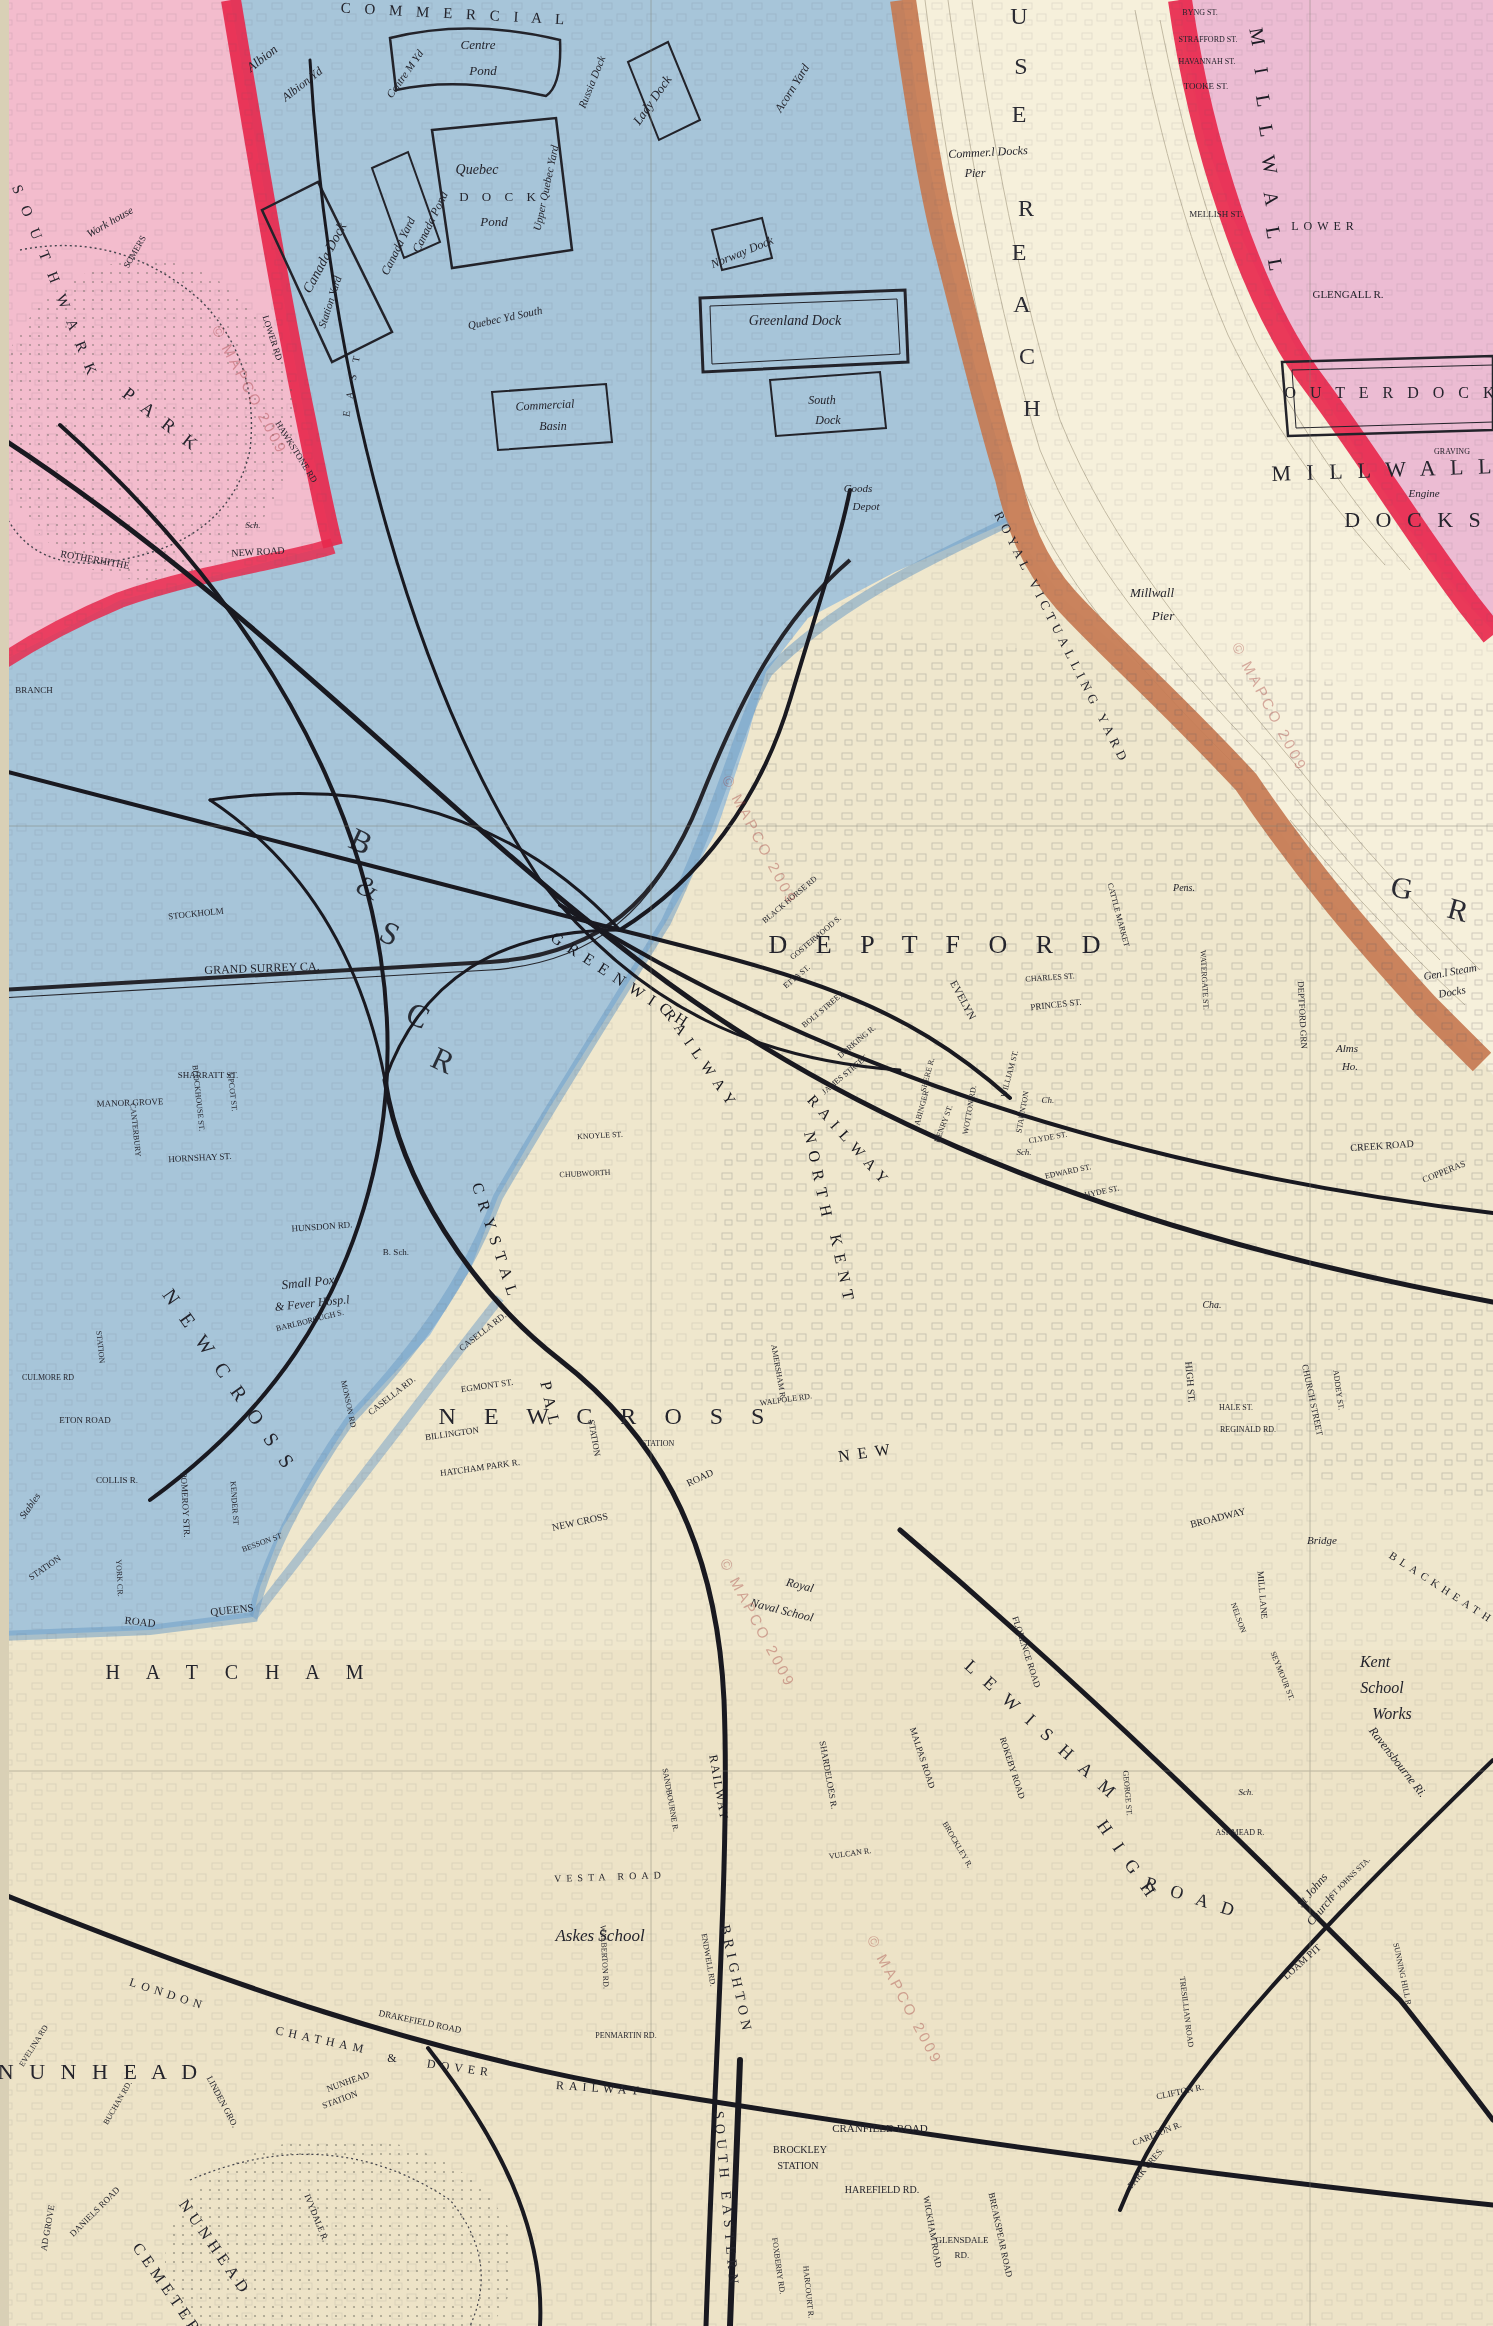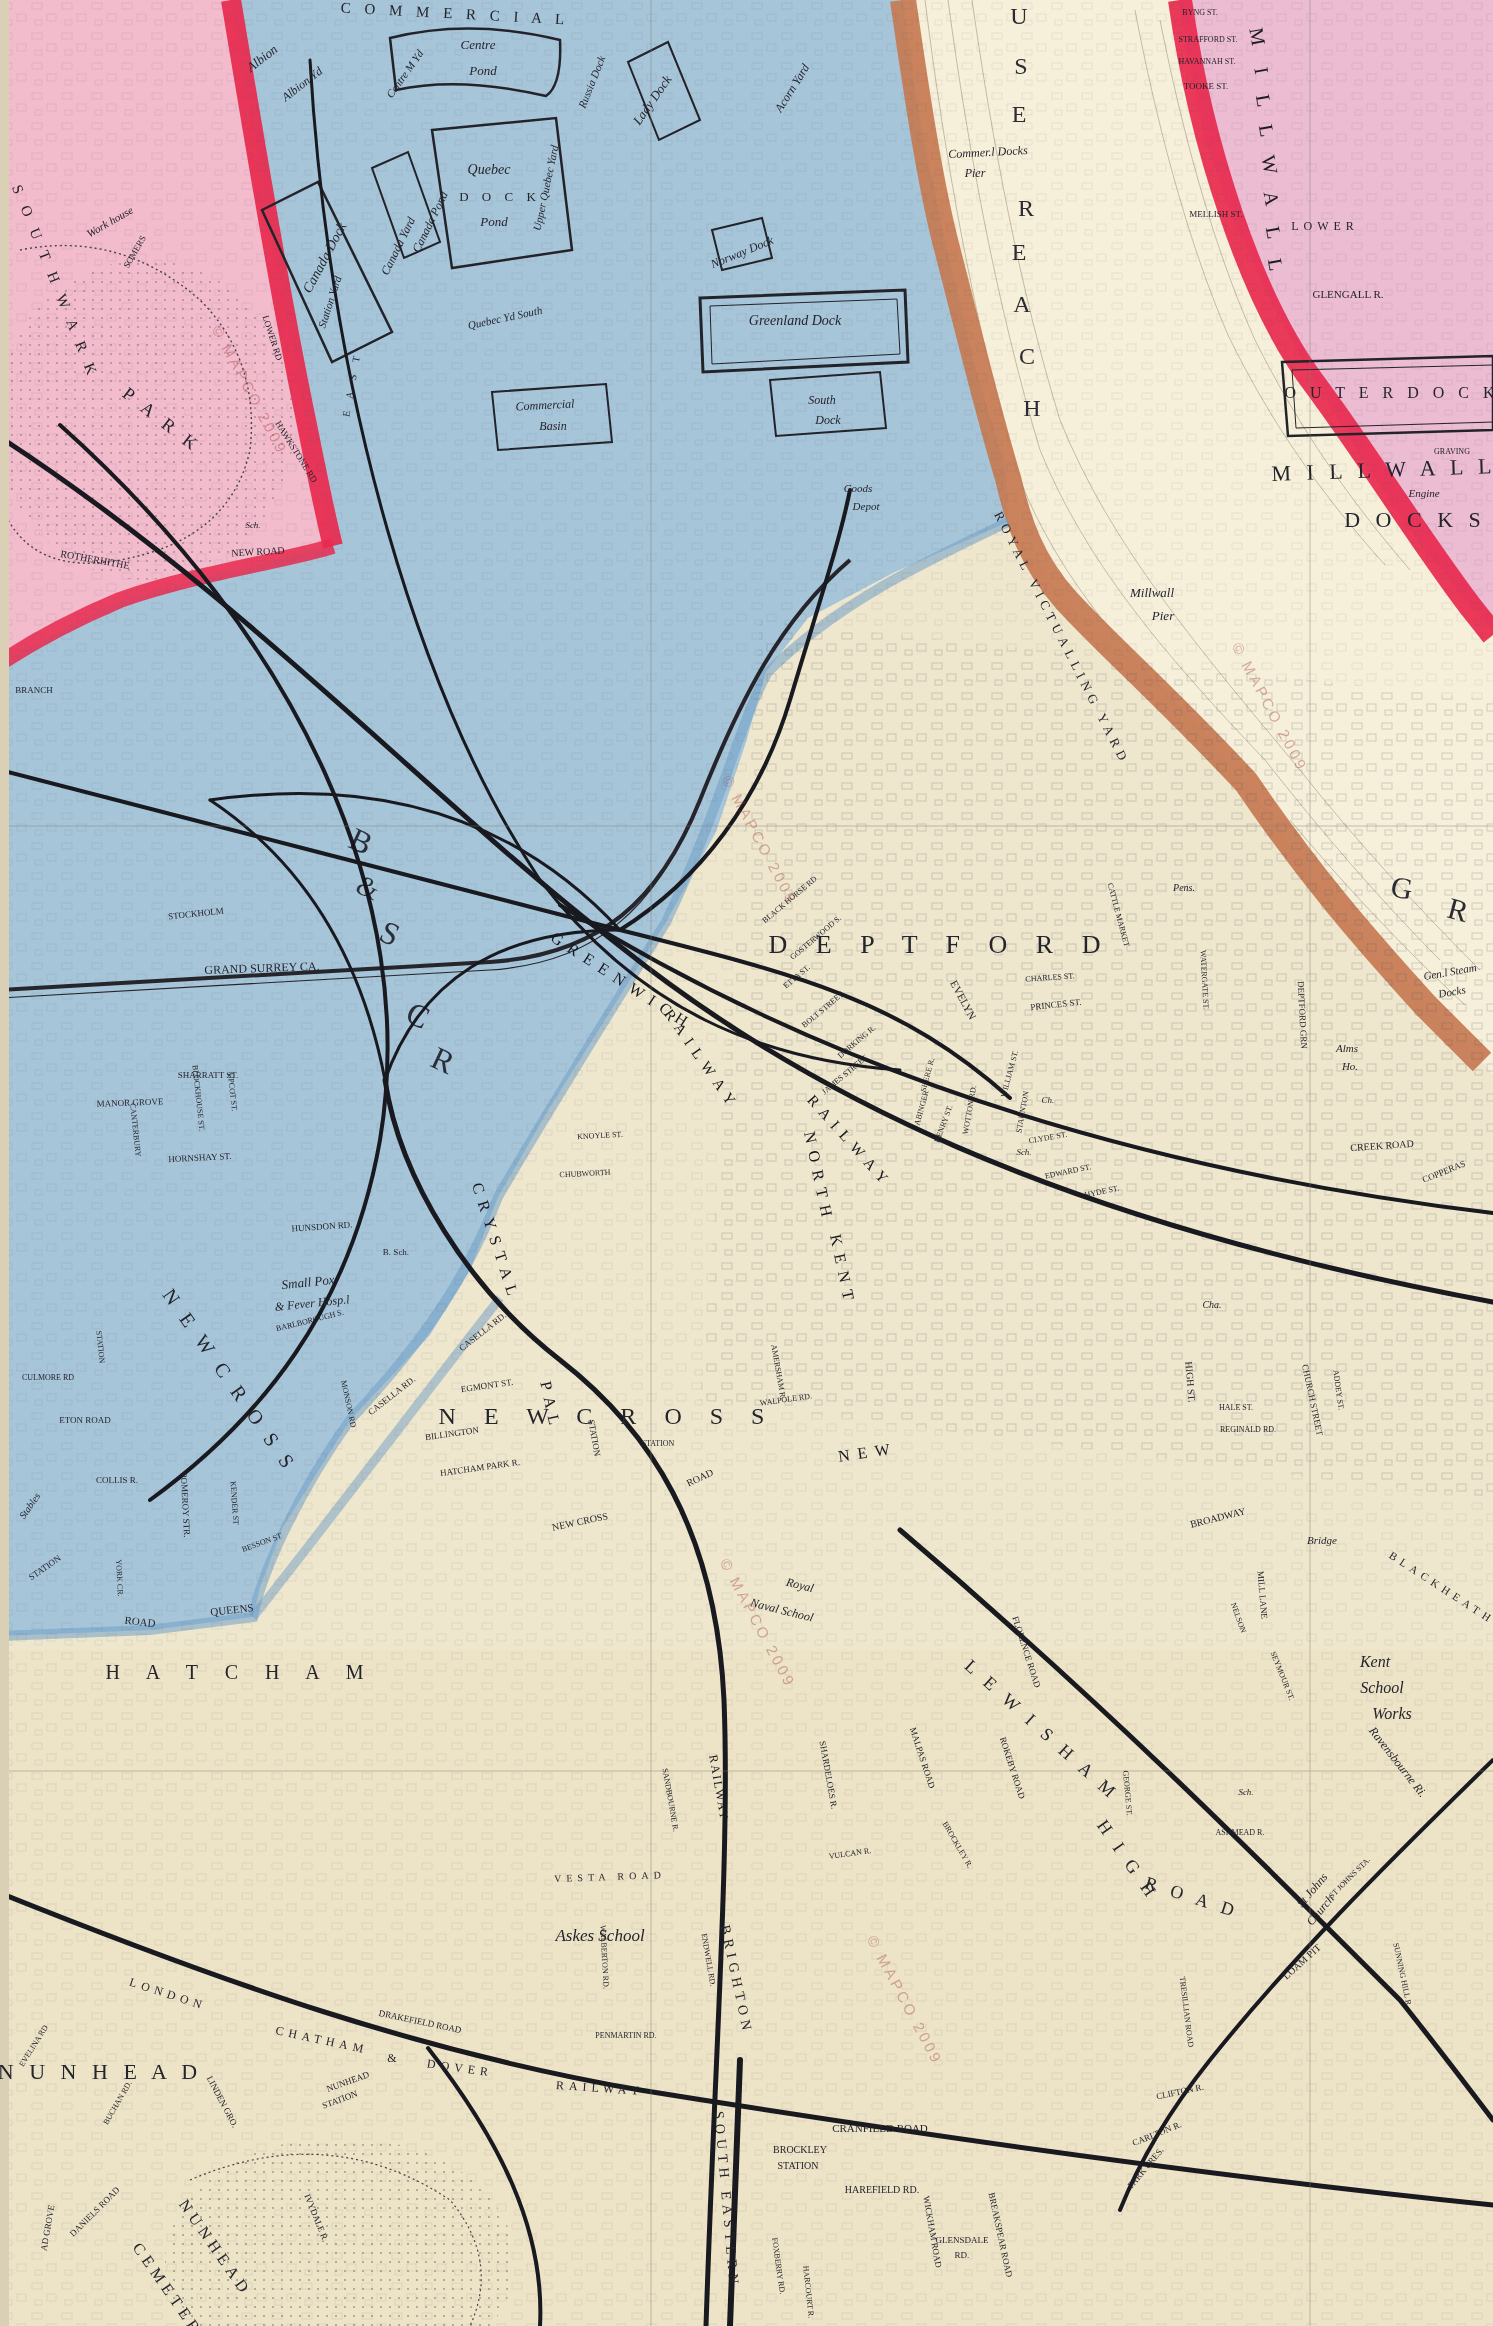--- a/index.html
+++ b/index.html
@@ -118,21 +118,21 @@
     <rect x="0" y="0" width="9" height="2326" fill="#d9d0b6"></rect>
   </svg>
 
   <div id="labels">
       <span class="lbl sp" style="left: 455px; top: 14px; font-size: 15px; transform: translate(-50%, -50%) rotate(3deg);">C O M M E R C I A L</span>
       <span class="lbl it" style="left: 262px; top: 58px; font-size: 13px; transform: translate(-50%, -50%) rotate(-38deg);">Albion</span>
       <span class="lbl it" style="left: 302px; top: 84px; font-size: 12px; transform: translate(-50%, -50%) rotate(-38deg);">Albion Yd</span>
       <span class="lbl it" style="left: 478px; top: 44px; font-size: 13px; transform: translate(-50%, -50%) rotate(0deg);">Centre</span>
       <span class="lbl it" style="left: 483px; top: 70px; font-size: 13px; transform: translate(-50%, -50%) rotate(0deg);">Pond</span>
       <span class="lbl it" style="left: 405px; top: 74px; font-size: 11px; transform: translate(-50%, -50%) rotate(-55deg);">Centre M Yd</span>
-      <span class="lbl it" style="left: 477px; top: 170px; font-size: 14px; transform: translate(-50%, -50%) rotate(0deg); margin-left: 12px;">Quebec</span>
+      <span class="lbl it" style="left: 477px; top: 170px; font-size: 14px; transform: translate(-50%, -50%) rotate(0deg);">Quebec</span>
       <span class="lbl sp" style="left: 500px; top: 196px; font-size: 13px; transform: translate(-50%, -50%) rotate(0deg);">D O C K</span>
       <span class="lbl it" style="left: 494px; top: 221px; font-size: 13px; transform: translate(-50%, -50%) rotate(0deg);">Pond</span>
       <span class="lbl it" style="left: 325px; top: 258px; font-size: 14px; transform: translate(-50%, -50%) rotate(-62deg);">Canada Dock</span>
       <span class="lbl it" style="left: 398px; top: 246px; font-size: 12px; transform: translate(-50%, -50%) rotate(-64deg);">Canada Yard</span>
       <span class="lbl it" style="left: 430px; top: 222px; font-size: 12px; transform: translate(-50%, -50%) rotate(-64deg);">Canada Pond</span>
       <span class="lbl it" style="left: 330px; top: 302px; font-size: 11px; transform: translate(-50%, -50%) rotate(-72deg);">Station Yard</span>
       <span class="lbl sp" style="left: 352px; top: 384px; font-size: 10px; transform: translate(-50%, -50%) rotate(-80deg);">E A S T</span>
       <span class="lbl it" style="left: 546px; top: 188px; font-size: 11px; transform: translate(-50%, -50%) rotate(-78deg);">Upper Quebec Yard</span>
       <span class="lbl it" style="left: 592px; top: 82px; font-size: 11px; transform: translate(-50%, -50%) rotate(-68deg);">Russia Dock</span>
       <span class="lbl it" style="left: 652px; top: 100px; font-size: 13px; transform: translate(-50%, -50%) rotate(-55deg);">Lady Dock</span>

